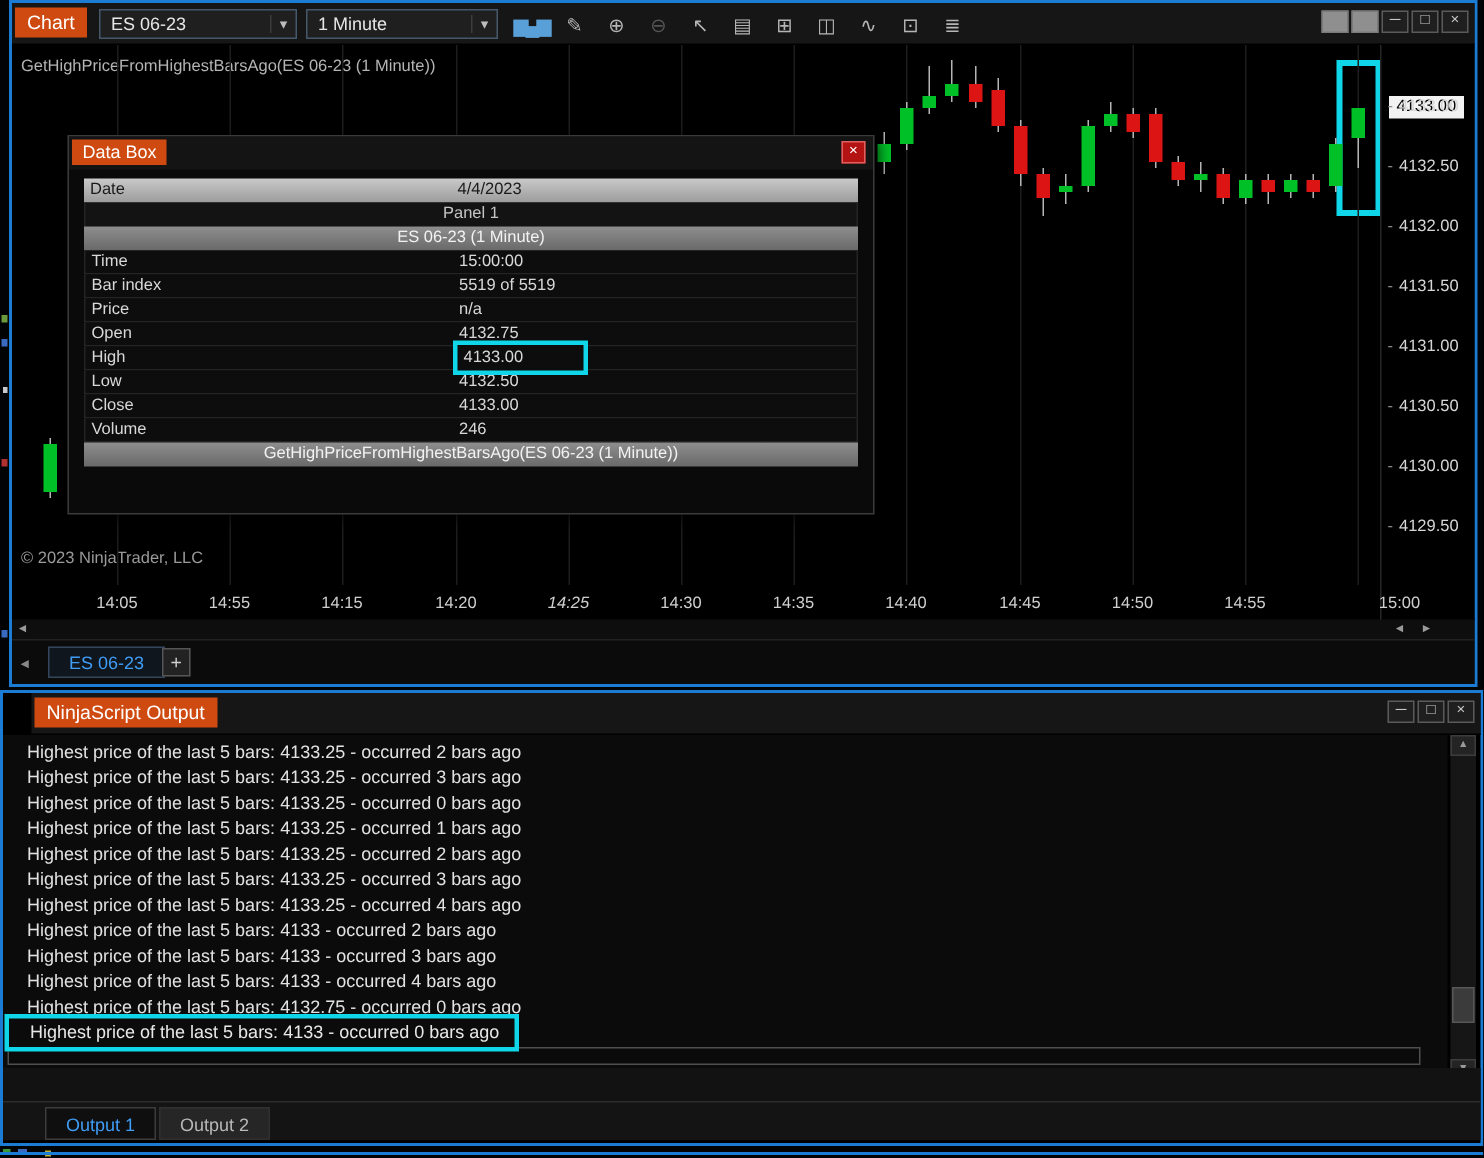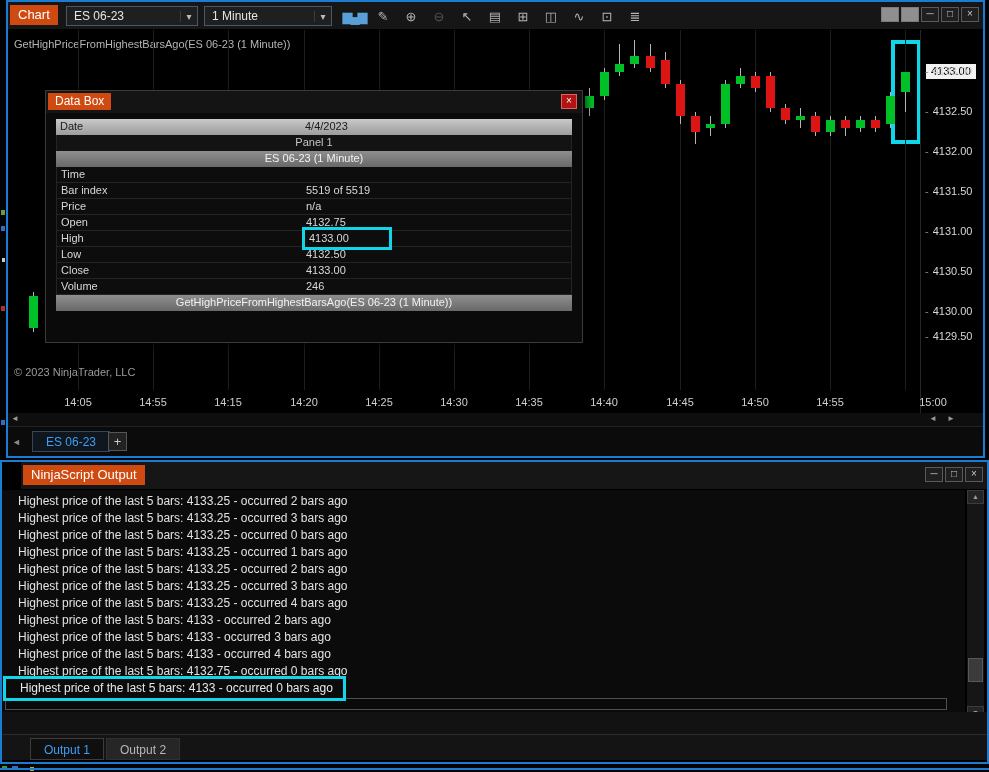--- a/index.html
+++ b/index.html
@@ -219,29 +219,29 @@
 
     <div class="price-axis">
       <div class="last-price" style="top: 34px;">4133.00</div>
     <div class="price-tick" style="top: 35px;">4133.00</div>
         <div class="price-tick" style="top: 75px;">4132.50</div>
         <div class="price-tick" style="top: 115px;">4132.00</div>
         <div class="price-tick" style="top: 155px;">4131.50</div>
         <div class="price-tick" style="top: 195px;">4131.00</div>
         <div class="price-tick" style="top: 235px;">4130.50</div>
         <div class="price-tick" style="top: 275px;">4130.00</div>
-        <div class="price-tick" style="top: 300px;">4129.50</div>
+        <div class="price-tick" style="top: 315px;">4129.50</div>
       </div>
 
     <div class="time-axis">
         <div class="time-label" style="left: 70px;">14:05</div>
         <div class="time-label" style="left: 145px;">14:55</div>
         <div class="time-label" style="left: 220px; text-align: right;">14:15</div>
         <div class="time-label" style="left: 296px;">14:20</div>
-        <div class="time-label" style="left: 371px;">14:25</div>
+        <div class="time-label" style="left: 371px; font-style: italic;">14:25</div>
         <div class="time-label" style="left: 446px;">14:30</div>
         <div class="time-label" style="left: 521px;">14:35</div>
         <div class="time-label" style="left: 596px;">14:40</div>
         <div class="time-label" style="left: 672px;">14:45</div>
         <div class="time-label" style="left: 747px;">14:50</div>
         <div class="time-label" style="left: 822px;">14:55</div>
         <div class="time-label" style="left: 897px; margin-left: 28px;">15:00</div>
       </div>
 
     <div class="scroll-strip">
@@ -263,20 +263,21 @@
       </div>
       <div class="db-rows">
           <div class="db-row db-header-kv">
             <span class="db-label">Date</span>
             <span class="db-value">4/4/2023</span>
           </div>
           <div class="db-row db-subheader">Panel 1</div>
           <div class="db-row db-header-center">ES 06-23 (1 Minute)</div>
           <div class="db-row db-kv">
             <span class="db-label">Time</span>
+            <span class="db-value">15:00:00</span>
           </div>
           <div class="db-row db-kv">
             <span class="db-label">Bar index</span>
             <span class="db-value">5519 of 5519</span>
           </div>
           <div class="db-row db-kv">
             <span class="db-label">Price</span>
             <span class="db-value">n/a</span>
           </div>
           <div class="db-row db-kv">

